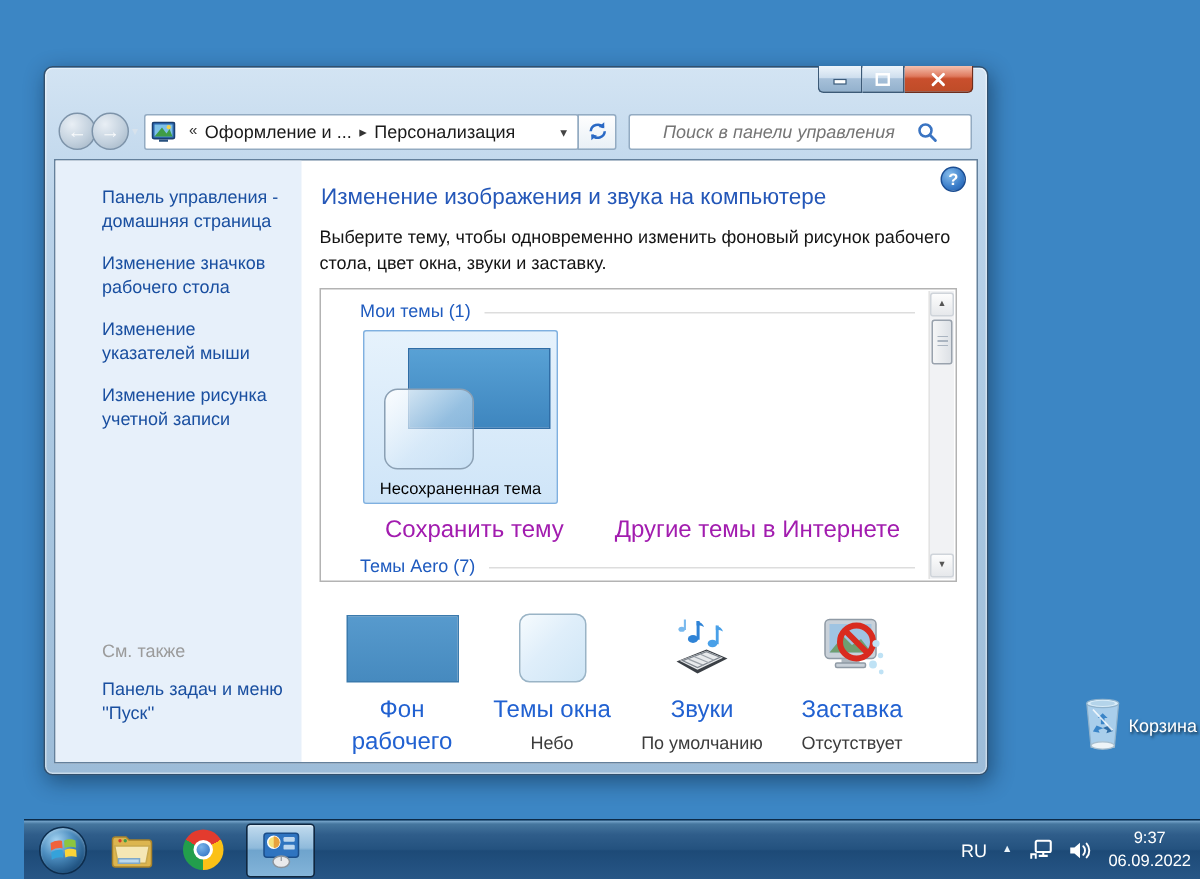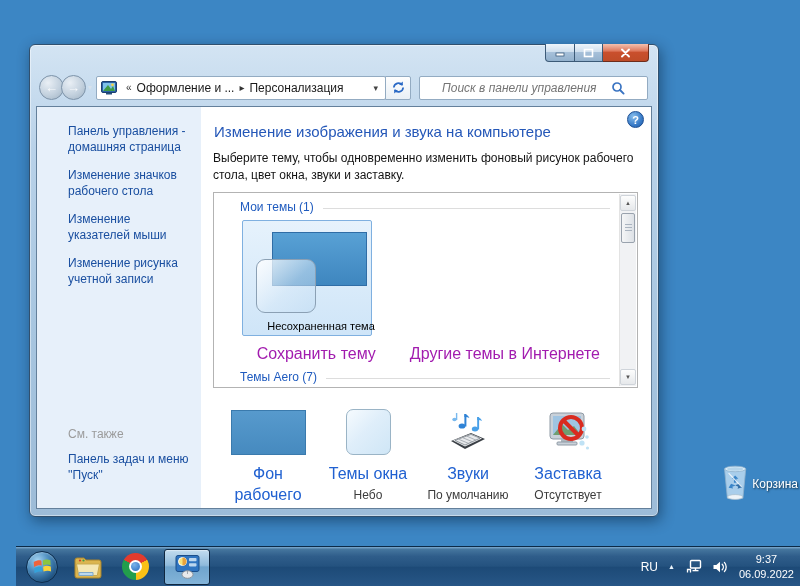--- a/index.html
+++ b/index.html
@@ -55,21 +55,21 @@
   .theme-panel { position:relative; height:196px; border:1px solid #b3b3b3; background:#fff;
     padding:7px 27px 0 26px; overflow:hidden; }
   .group-header { display:flex; align-items:center; gap:9px; color:#1f5bbf; font-size:12px; }
   .group-header .rule { flex:1; height:1px; background:#dddddd; margin-top:2px; }
   .theme-tile { position:relative; width:130px; height:116px; margin:6px 0 0 2px; border:1px solid #7fb0e0;
     border-radius:2px; background:linear-gradient(180deg,#e6f2fc 0%,#cfe5f8 100%); cursor:pointer; }
   .tile-bg-rect { position:absolute; left:29px; top:11px; width:95px; height:54px;
     background:linear-gradient(180deg,#58a1d5,#3e86bf); border:1px solid #2f6da6; }
   .tile-glass { position:absolute; left:13px; top:38px; width:60px; height:54px; border-radius:9px;
     border:1px solid #8ba0b4; background:linear-gradient(135deg, rgba(255,255,255,.85) 0%, rgba(215,233,248,.55) 55%, rgba(190,218,242,.5) 100%); }
-  .tile-label { position:absolute; left:14px; bottom:3px; width:100%; text-align:center; font-size:11px; color:#000; }
+  .tile-label { position:absolute; left:0; bottom:3px; width:100%; text-align:center; font-size:11px; color:#000; }
   .theme-links { display:flex; justify-content:flex-end; gap:34px; padding-right:10px; margin-top:9px;
     font-size:16px; color:#a21caf; }
   .theme-links span { cursor:pointer; }
   .aero-row { margin-top:7px; }
 
   .v-scrollbar { position:absolute; top:1px; right:1px; bottom:1px; width:17px; background:#f1f2f4; border-left:1px solid #e3e3e3; }
   .sb-btn { position:absolute; left:0; width:16px; height:16px; display:flex; align-items:center; justify-content:center;
     font-size:6px; color:#555; background:linear-gradient(180deg,#fdfdfd,#e6e8eb); border:1px solid #cfd4da; border-radius:2px; }
   .sb-btn.up { top:1px; } .sb-btn.down { bottom:1px; }
   .sb-thumb { position:absolute; top:19px; left:1px; width:14px; height:30px; border:1px solid #99a2ad; border-radius:2px;

